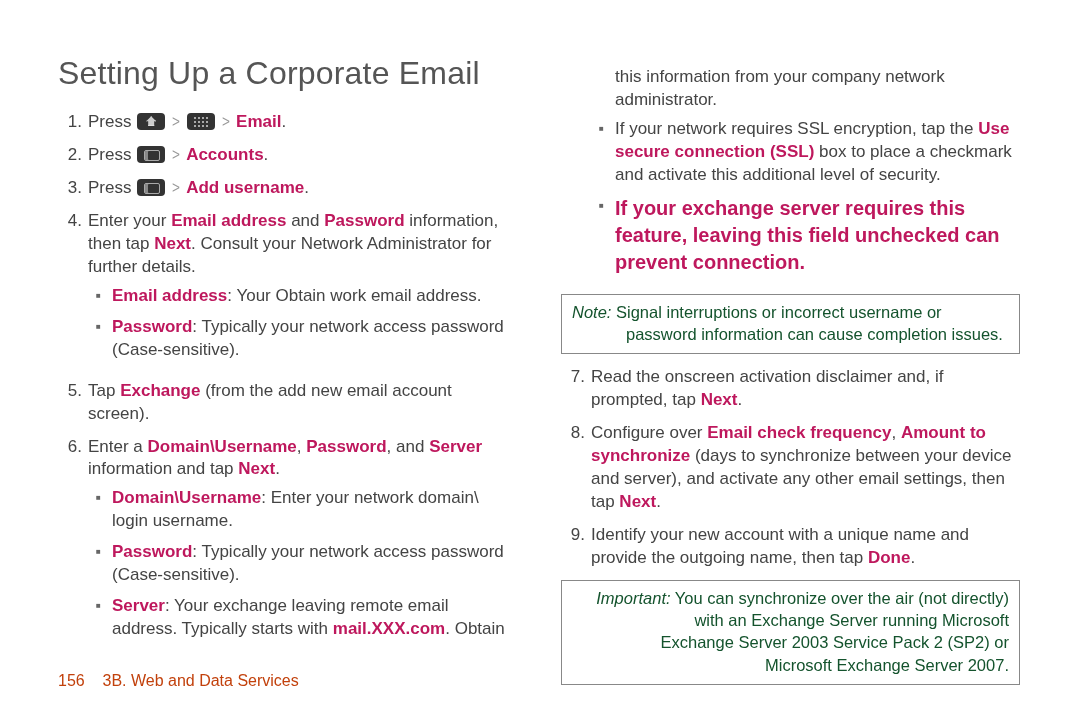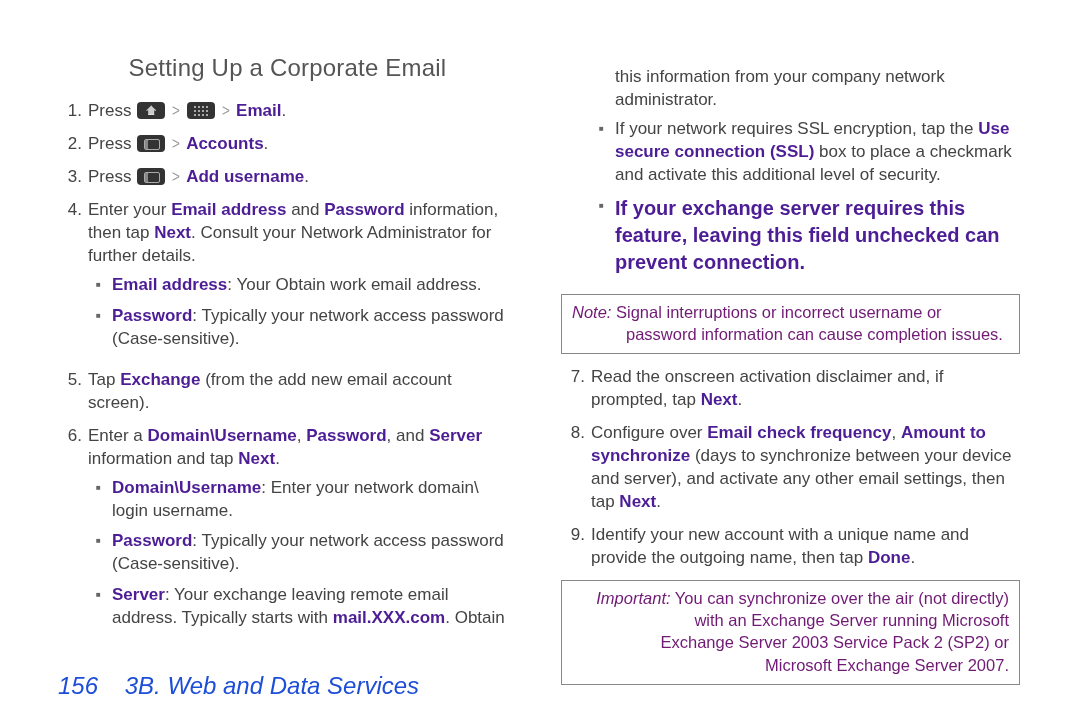--- a/index.html
+++ b/index.html
@@ -18,25 +18,24 @@
     display: flex;
     gap: 44px;
   }
   .col {
     width: 470px;
     line-height: 1.35;
     font-size: 17px;
   }
   h2 {
     font-weight: 400;
-    font-size: 24px;
+    font-size: 32px;
     color: #555;
     margin: 0 0 16px 0;
     letter-spacing: 0.2px;
-    text-align: center;
   }
   .ol-row {
     display: flex;
     margin: 3px 0 10px 0;
   }
   .ol-num {
     width: 30px;
     text-align: right;
     flex-shrink: 0;
     padding-right: 6px;
@@ -50,21 +49,21 @@
     padding-left: 8px;
   }
   .sq {
     width: 16px;
     flex-shrink: 0;
     font-size: 8px;
     padding-top: 6px;
     color: #666;
   }
   .sub-body { flex: 1; }
-  .b { font-weight: bold; color: #4c1d95; }
+  .b { font-weight: bold; color: #be185d; }
   .icon-key {
     display: inline-block;
     vertical-align: -3px;
     width: 28px; height: 17px;
     border-radius: 4px;
     background: #333;
     position: relative;
     margin: 0 1px;
   }
   .icon-key.home::after{
@@ -85,32 +84,31 @@
   }
   .gt {
     display:inline-block; margin:0 5px; color:#999; font-weight:400;
     font-family: "Arial"; transform: scaleX(0.8);
   }
   .note-box {
     border: 1px solid #888;
     padding: 6px 10px 8px 10px;
     margin: 8px 0 12px 0;
     font-size: 16.5px;
-    color:#701a75;
+    color:#14532d;
   }
   .note-box .lbl { font-style: italic; }
   .note-hanging { padding-left:54px; text-indent:-54px; }
   .imp-hanging  { padding-left:86px; text-indent:-86px;text-align:right; }
   .footer {
     position:absolute;
     left:58px;
     top:672px;
-    font-style: italic;
-    font-size: 24px;
-    color:#1d4ed8;
+    font-size: 16px;
+    color:#c2410c;
   }
 </style>
 </head>
 <body>
 
 <div class="page">
 
   <div class="col">
     <h2>Setting Up a Corporate Email</h2>
 

